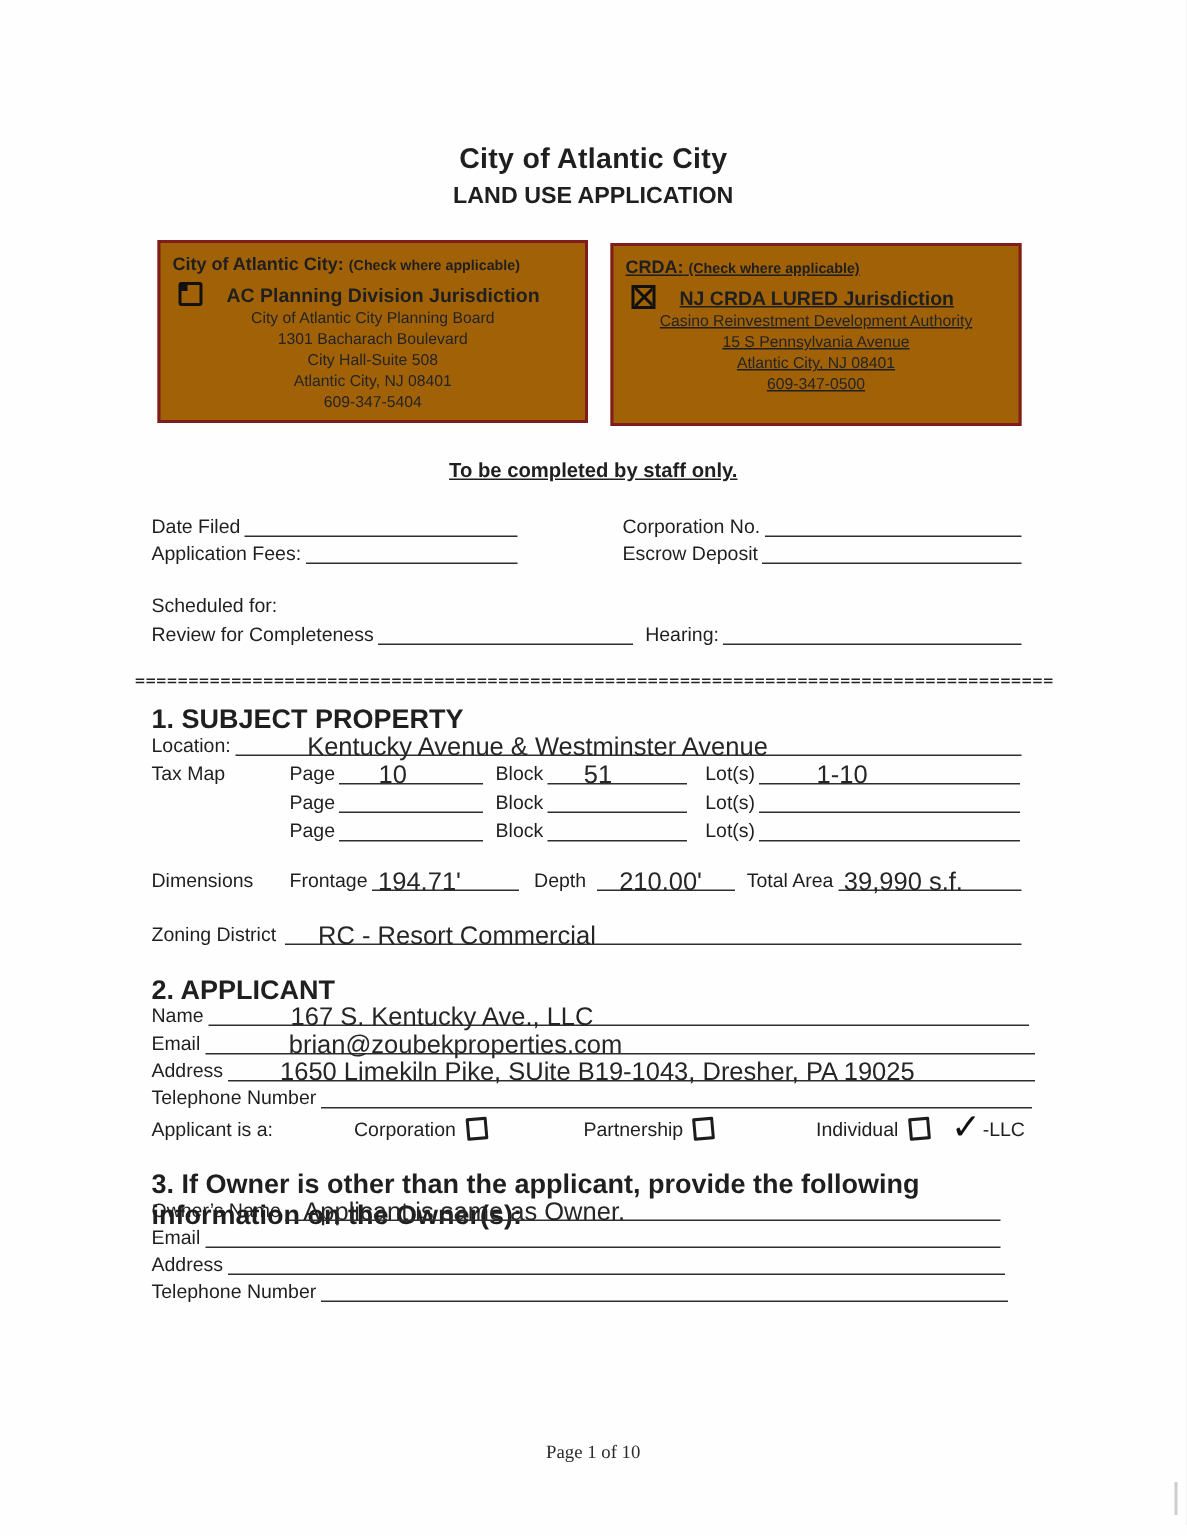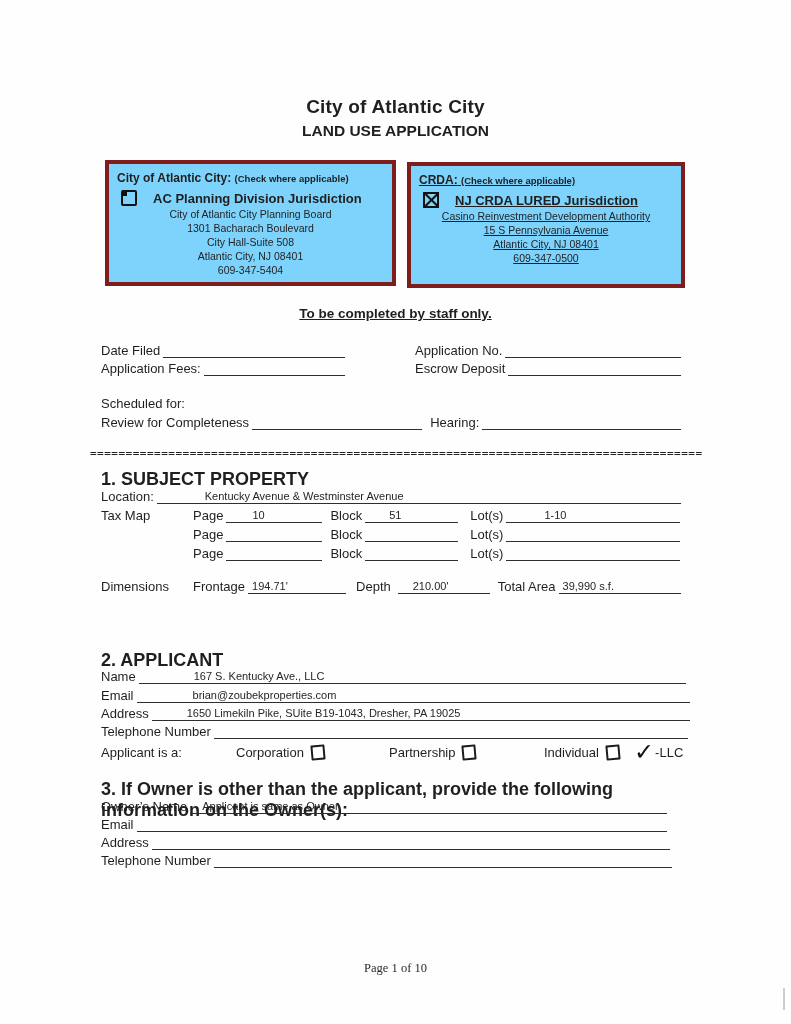--- a/index.html
+++ b/index.html
@@ -6,41 +6,41 @@
   .page{
     position:relative;width:791px;height:1024px;background:#fefefe;
     font-family:"Liberation Sans",sans-serif;color:#1f1f1f;overflow:hidden;
     margin:0 auto;
   }
   .abs{position:absolute;}
   
   .title{top:96px;left:0;width:100%;text-align:center;font-size:19px;font-weight:bold;letter-spacing:.2px;}
   .subtitle{top:122px;left:0;width:100%;text-align:center;font-size:15.5px;font-weight:bold;}
   
-  .jur-box{border:4px solid #7f1d1d;background:#7dd3fc;}
+  .jur-box{border:2px solid #7f1d1d;background:#a16207;}
   .box-left{top:160px;left:105px;width:283px;height:118px;}
   .box-right{top:162px;left:407px;width:270px;height:118px;text-decoration:underline;}
   .box-heading{padding:7px 0 0 8px;font-size:12px;font-weight:bold;}
   .box-heading .bh-note{font-size:9.5px;}
   .box-check-row{display:flex;align-items:center;padding:5px 0 1px 12px;}
   .box-check-row .bx-label{font-size:13px;font-weight:bold;margin-left:16px;}
   .box-addr{text-align:center;font-size:10.5px;line-height:14px;color:#242424;}
   
   .cb-notched{display:inline-block;width:12px;height:12px;border:2px solid #111;border-radius:2px;position:relative;flex:none;}
   .cb-notched::after{content:"";position:absolute;left:-1px;top:-1px;width:5px;height:5px;background:#111;}
   .cb-x{display:inline-block;width:12px;height:12px;border:2px solid #111;position:relative;flex:none;overflow:hidden;}
   .cb-x::before,.cb-x::after{content:"";position:absolute;left:-2px;top:5px;width:17px;height:2px;background:#111;}
   .cb-x::before{transform:rotate(45deg);}
   .cb-x::after{transform:rotate(-45deg);}
   
   .staff-heading{top:306px;left:0;width:100%;text-align:center;font-size:13.5px;font-weight:bold;text-decoration:underline;}
   .row{display:flex;align-items:flex-end;font-size:13px;height:17px;}
   .line{display:inline-block;border-bottom:1px solid #2e2e2e;height:16px;margin-left:3px;box-sizing:border-box;}
   .line.grow{flex:1;}
-  .fill{font-size:11px;color:#262626;white-space:nowrap;display:inline-block;}
+  .fill{font-size:17px;color:#262626;white-space:nowrap;display:inline-block;}
   .r-datefiled{top:341px;left:101px;width:244px;}
   .r-appno{top:341px;left:415px;width:266px;}
   .r-fees{top:359px;left:101px;width:244px;}
   .r-escrow{top:359px;left:415px;width:266px;}
   .r-scheduled{top:394px;left:101px;width:300px;}
   .r-review{top:413px;left:101px;width:580px;}
   .divider{top:447px;left:90px;width:612px;height:14px;overflow:hidden;font-family:"DejaVu Sans Mono",monospace;font-size:11px;letter-spacing:.5px;color:#222;white-space:nowrap;}
   .sec-heading{font-size:18px;font-weight:bold;}
   .s1-head{top:469px;left:101px;}
   .r-location{top:487px;left:101px;width:580px;}
@@ -111,21 +111,21 @@
     </div>
   </div>
 
   <div class="abs staff-heading">To be completed by staff only.</div>
 
   <div class="abs row r-datefiled">
     <span>Date Filed</span>
     <span class="line grow"></span>
   </div>
   <div class="abs row r-appno">
-    <span>Application No.</span>
+    <span>Corporation No.</span>
     <span class="line grow"></span>
   </div>
   <div class="abs row r-fees">
     <span>Application Fees:</span>
     <span class="line grow"></span>
   </div>
   <div class="abs row r-escrow">
     <span>Escrow Deposit</span>
     <span class="line grow"></span>
   </div>
@@ -182,20 +182,24 @@
   <div class="abs row r-dims">
     <span class="col-lbl">Dimensions</span>
     <span>Frontage</span>
     <span class="line" style="width:98px;"><span class="fill" style="padding-left:4px;">194.71'</span></span>
     <span style="margin-left:10px;">Depth</span>
     <span class="line" style="width:92px;margin-left:7px;"><span class="fill" style="padding-left:15px;">210.00'</span></span>
     <span style="margin-left:8px;">Total Area</span>
     <span class="line grow"><span class="fill" style="padding-left:4px;">39,990 s.f.</span></span>
   </div>
 
+  <div class="abs row r-zoning">
+    <span>Zoning District</span>
+    <span class="line grow" style="margin-left:6px;"><span class="fill" style="padding-left:22px;">RC - Resort Commercial</span></span>
+  </div>
 
   <div class="abs sec-heading s2-head">2. APPLICANT</div>
 
   <div class="abs row r-name">
     <span>Name</span>
     <span class="line grow"><span class="fill" style="padding-left:55px;">167 S. Kentucky Ave., LLC</span></span>
   </div>
   <div class="abs row r-email2">
     <span>Email</span>
     <span class="line grow"><span class="fill" style="padding-left:56px;">brian@zoubekproperties.com</span></span>

